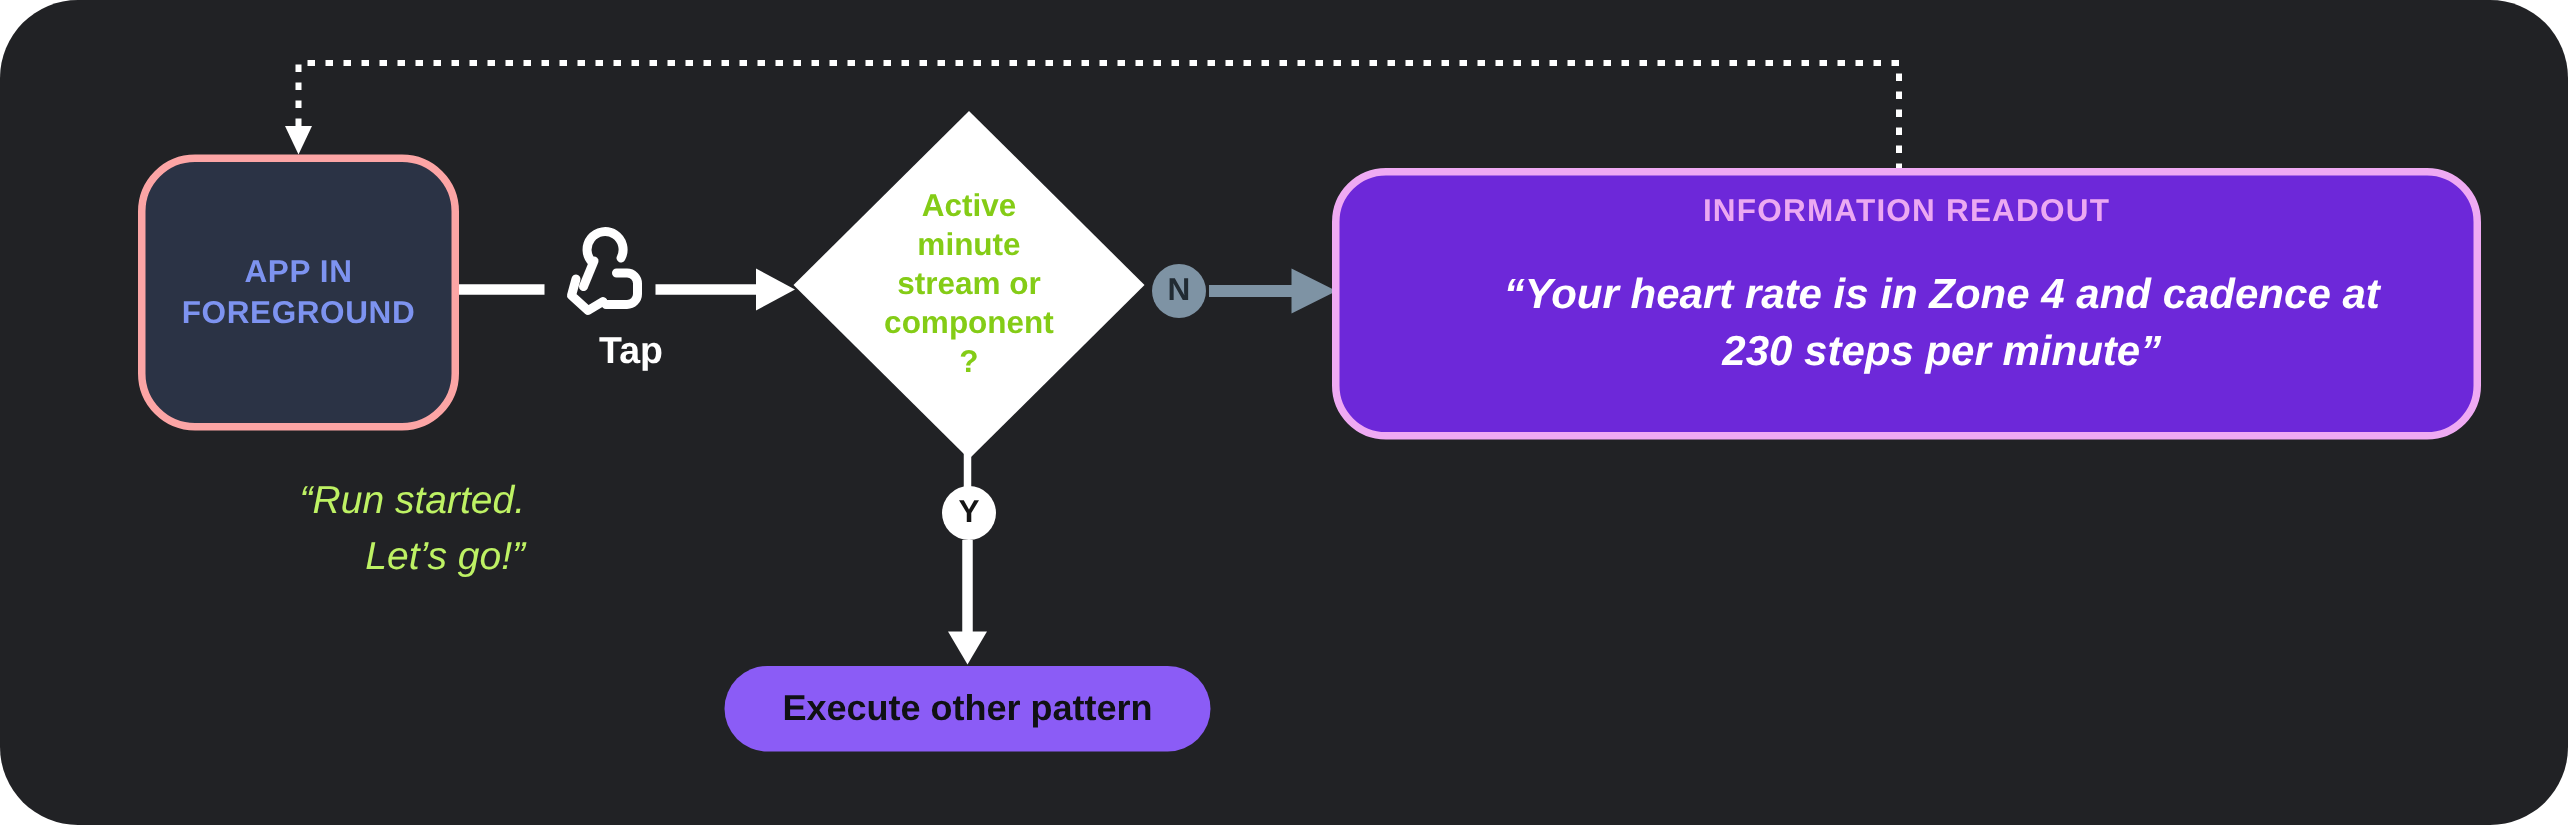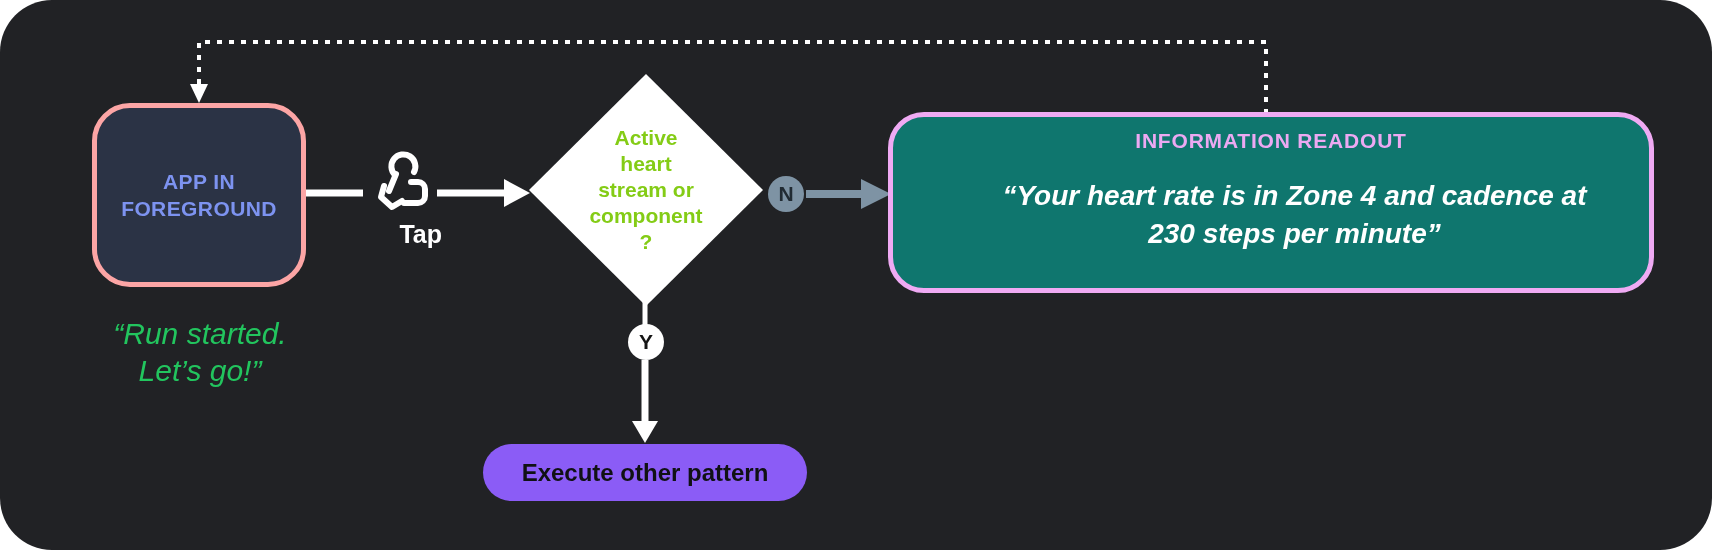--- a/index.html
+++ b/index.html
@@ -31,24 +31,24 @@
   }
   .app-state .lbl {
     color: #7d93f0;
     font-size: 21px; font-weight: 700; line-height: 1.3;
     letter-spacing: 0.4px;
   }
 
   
   .app-quote {
     left: 50px; top: 315px; width: 300px;
-    text-align: center;
-    color: #22c55e;
+    text-align: right;
+    color: #bef264;
     font-style: italic; font-weight: 500;
-    font-size: 30px; line-height: 37px;
+    font-size: 26px; line-height: 37px;
   }
   .app-quote span { display: block; }
 
   
   .tap-wrap { left: 366px; top: 150px; width: 76px; text-align: right; }
   .tap-wrap svg { display: block; margin: 0 auto; }
   .tap-label {
     margin-top: 4px;
     color: #ffffff; font-size: 25px; font-weight: 700;
   }
@@ -68,21 +68,21 @@
     width: 36px; height: 36px; border-radius: 50%;
     display: flex; align-items: center; justify-content: center;
     font-size: 21px; font-weight: 800;
   }
   .badge-n { left: 768px; top: 176px; background: #7e93a4; color: #212b33; }
   .badge-y { left: 628px; top: 324px; background: #ffffff; color: #151515; }
 
   
   .readout {
     left: 888px; top: 112px; width: 766px; height: 181px;
-    background: #0f766e;
+    background: #6d28d9;
     border: 5px solid #efaaf3;
     border-radius: 36px;
     text-align: center;
     padding-top: 12px;
   }
   .readout-title {
     color: #eca9f2; font-size: 21px; font-weight: 700;
     letter-spacing: 0.8px;
     margin-bottom: 24px;
   }
@@ -141,21 +141,21 @@
       <path d="M25 25 a12 12 0 1 1 19 -3"></path>
       <path d="M26 24 l-7 17"></path>
       <path d="M14 36 l-3 11 11 10 10 -6"></path>
       <path d="M41 32 h7 a7 7 0 0 1 7 7 v7 a7 7 0 0 1 -7 7 h-14"></path>
     </svg>
     <div class="tap-label">Tap</div>
   </div>
 
   <div class="label-block decision-text">
     <span>Active</span>
-    <span>heart</span>
+    <span>minute</span>
     <span>stream or</span>
     <span>component</span>
     <span>?</span>
   </div>
 
   <div class="badge badge-n">N</div>
   <div class="badge badge-y">Y</div>
 
   <div class="node readout">
     <div class="readout-title">INFORMATION READOUT</div>

